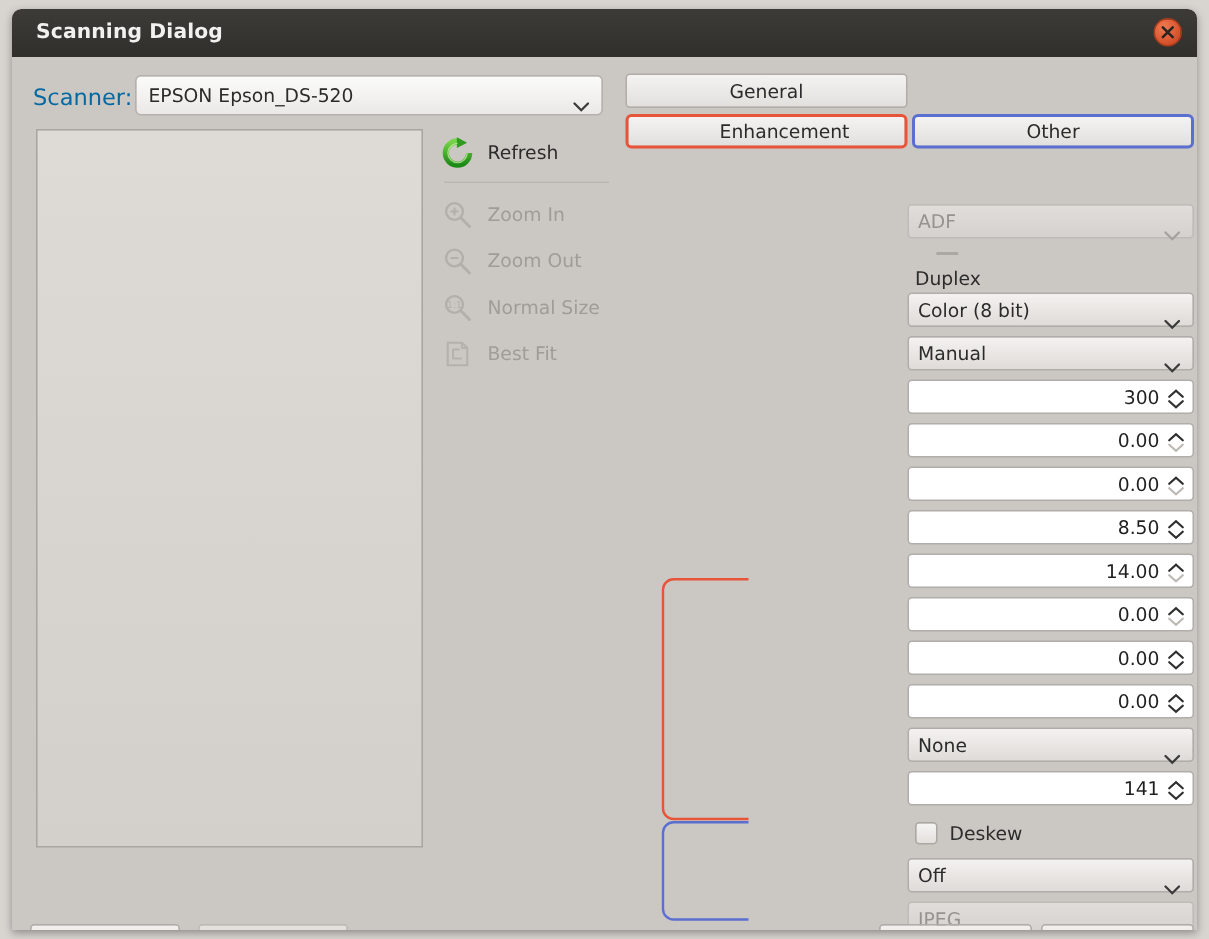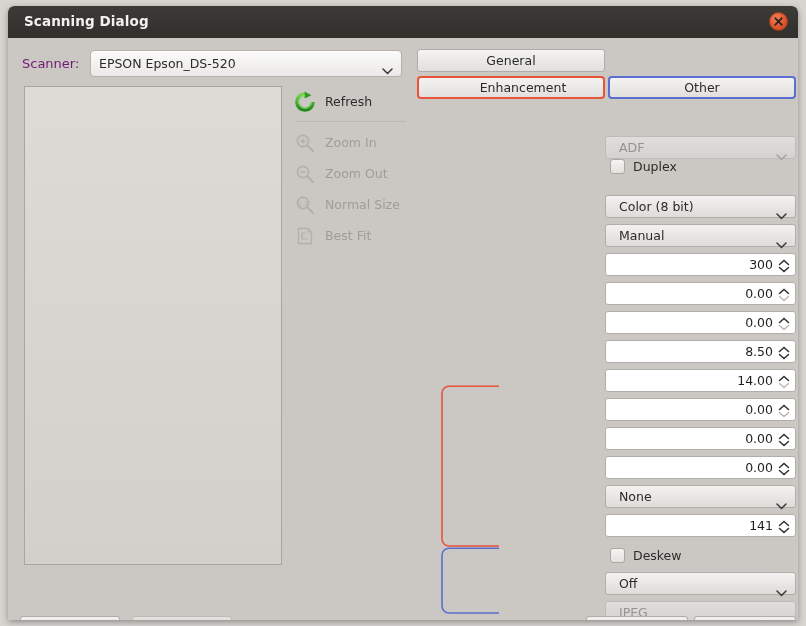--- a/index.html
+++ b/index.html
@@ -45,21 +45,21 @@
   }
   #close-button svg { position: absolute; left: 3px; top: 3px; }
 
   
   #dialog-body {
     position: relative;
     height: 582px;
     background: #cbc7c3;
   }
 
-  .lbl { font-size: 13px; color: #701a75; text-align: center; }
+  .lbl { font-size: 15px; color: #0369a1; text-align: center; }
 
   
   #scanner-row { position: absolute; left: 14px; top: 12px; width: 380px; height: 27px; }
   #scanner-label { position: absolute; left: 0; top: 6px; }
   #scanner-combo {
     position: absolute; left: 68px; top: 0; width: 312px; height: 27px;
     background: linear-gradient(to bottom, #fbfbfa, #ebe9e7);
     border: 1px solid #b5b1ad; border-radius: 4px;
     cursor: pointer;
   }
@@ -109,21 +109,21 @@
 
   .combo {
     position: absolute; left: 193px; top: 0; width: 191px; height: 23px;
     background: linear-gradient(to bottom, #f4f2f0, #dedbd8);
     border: 1px solid #b1adaa; border-radius: 3px; cursor: pointer;
   }
   .combo.dis {
     background: linear-gradient(to bottom, #e0ddda, #d4d1ce);
     border-color: #bfbbb8;
   }
-  .combo .val { position: absolute; left: 6px; top: 3px; font-size: 12.5px; color: #2b2b2b; margin-left: 7px; }
+  .combo .val { position: absolute; left: 6px; top: 3px; font-size: 12.5px; color: #2b2b2b; }
   .combo.dis .val { color: #969290; }
 
   .spin {
     position: absolute; left: 193px; top: 0; width: 191px; height: 23px;
     background: #ffffff; border: 1px solid #b1adaa; border-radius: 3px;
   }
   .spin .val {
     position: absolute; right: 22px; top: 3px;
     font-size: 12.5px; color: #1f1f1f;
   }
@@ -274,21 +274,21 @@
       <div class="combo dis">
         <span class="val">ADF</span>
         <span class="chev">
           <svg width="11" height="7" viewBox="0 0 11 7">
               <path d="M1 1 L5.5 5.5 L10 1" stroke="#a5a19e" stroke-width="1.5" fill="none" stroke-linecap="round"></path>
             </svg>
         </span>
       </div>
     </div>
 
-    <div class="ckrow" style="left:602px; top:118px;">
+    <div class="ckrow" style="left:602px; top:130px;flex-direction:column;">
       <span class="ckbox"></span>
       <span class="cklbl">Duplex</span>
     </div>
 
     <div class="frow" style="left:404px; top:157px; width:384px;">
       <div class="flabel">Image Type</div>
       <div class="combo">
         <span class="val">Color (8 bit)</span>
         <span class="chev">
           <svg width="11" height="7" viewBox="0 0 11 7">

